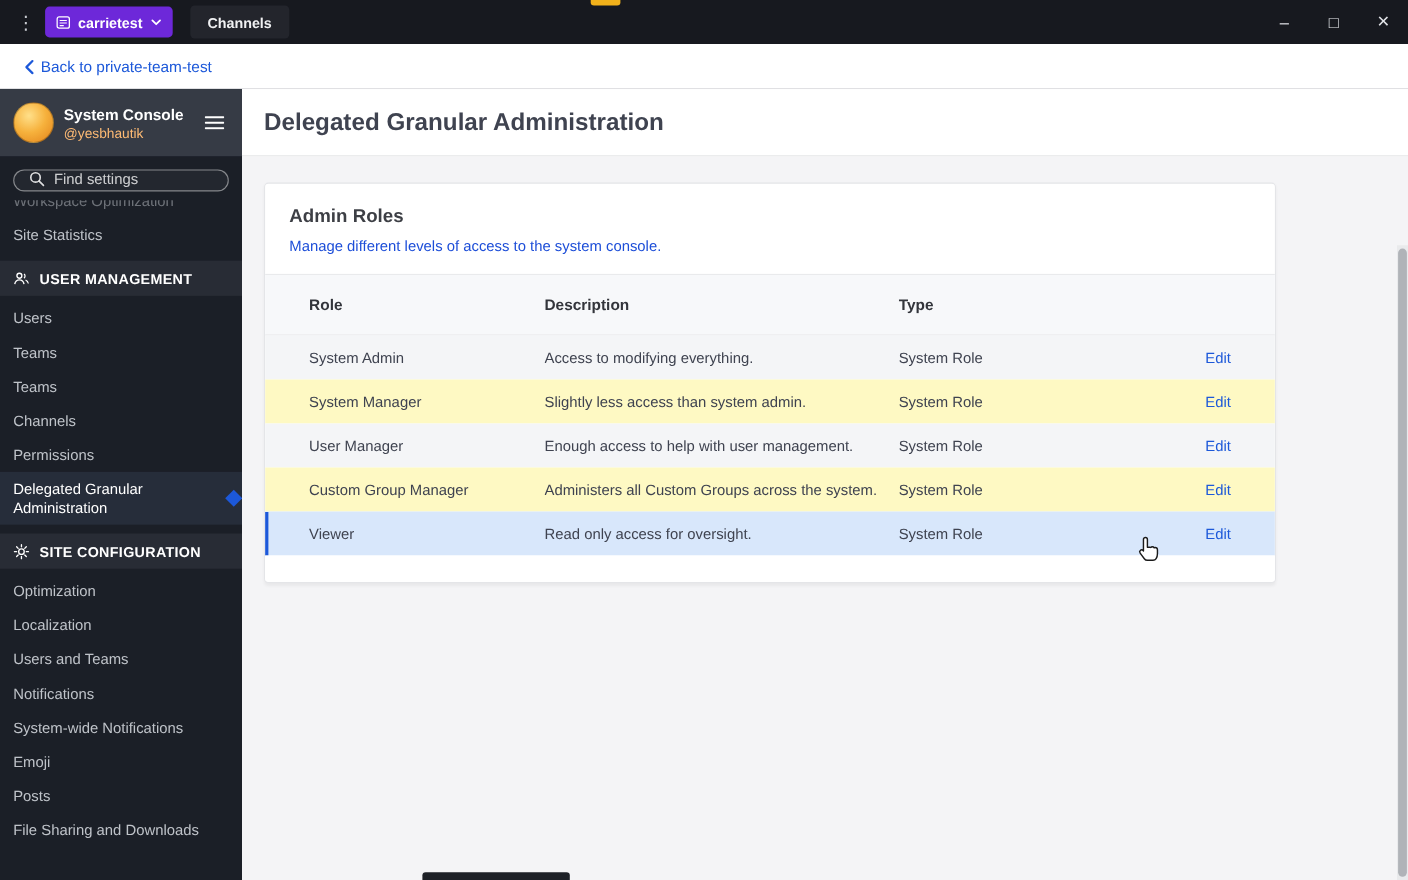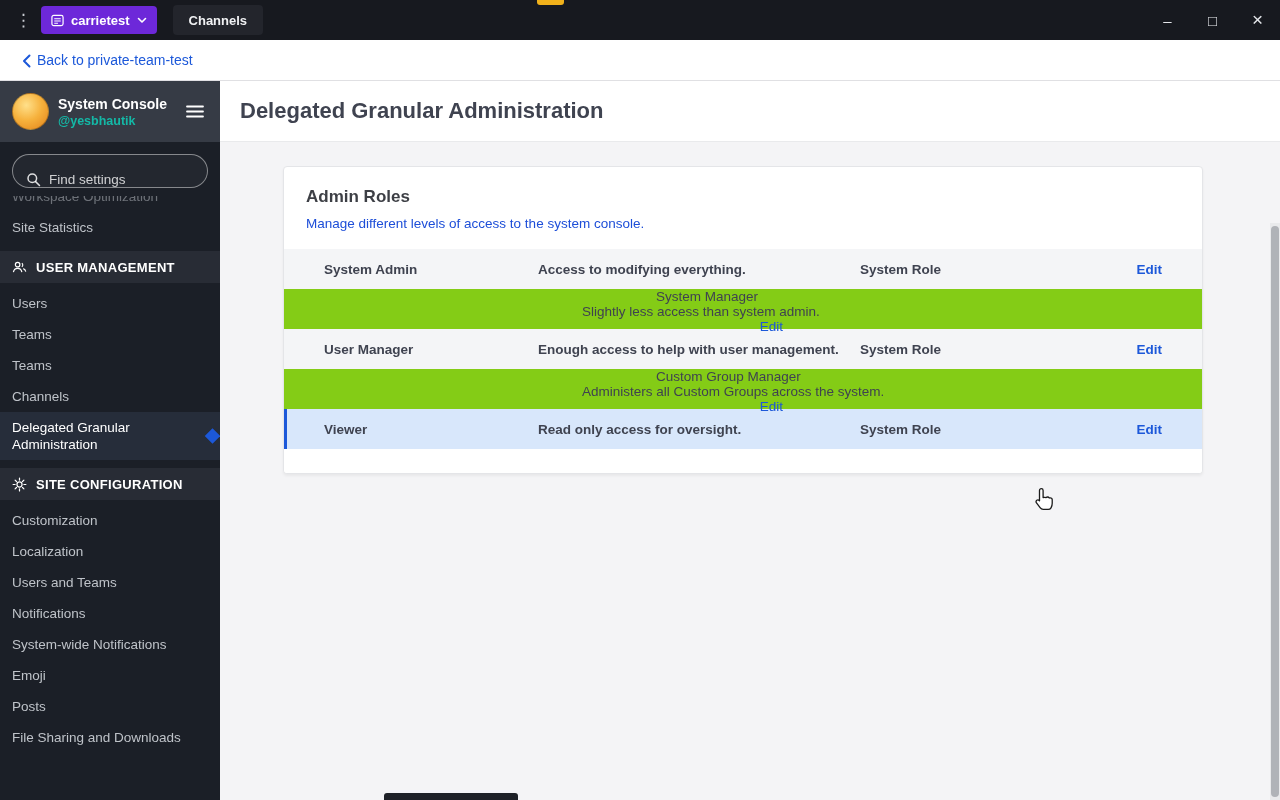--- a/index.html
+++ b/index.html
@@ -28,48 +28,48 @@
 
   
   .app-body { flex:1; display:flex; min-height:0; }
 
   
   .sidebar { width:220px; flex-shrink:0; background:var(--sidebar-bg,#1b1f27); display:flex; flex-direction:column; color:#bfc3c9; overflow:hidden; }
   .sb-header { height:61px; background:#363b45; display:flex; align-items:center; padding:0 12px; gap:9px; flex-shrink:0; }
   .avatar { width:37px; height:37px; border-radius:50%; flex-shrink:0; background:radial-gradient(circle at 38% 32%, #ffe08a 0%, #f6b13c 48%, #e2821a 100%); border:1px solid rgba(0,0,0,.25); }
   .sb-id { display:flex; flex-direction:column; gap:2px; min-width:0; }
   .sb-title { color:#fff; font-weight:700; font-size:14px; white-space:nowrap; }
-  .sb-sub { color:#14b8a6; font-size:12.5px; white-space:nowrap;font-weight:bold; }
+  .sb-sub { color:#fdba74; font-size:12.5px; white-space:nowrap; }
   .hamburger { margin-left:auto; cursor:pointer; display:flex; padding:4px; }
   .sb-search { padding:12px 12px 6px; flex-shrink:0; }
-  .search-pill { height:34px; border:1px solid rgba(255,255,255,.45); border-radius:18px; display:flex; align-items:flex-end; gap:8px; padding:0 13px; background:rgba(255,255,255,.04); }
+  .search-pill { height:20px; border:1px solid rgba(255,255,255,.45); border-radius:18px; display:flex; align-items:flex-start; gap:8px; padding:0 13px; background:rgba(255,255,255,.04); }
   .search-pill input { background:transparent; border:none; outline:none; color:#fff; font-size:13.5px; width:100%; font-family:"Liberation Sans",sans-serif; }
   .search-pill input::placeholder { color:rgba(255,255,255,.78); opacity:1; }
   .sb-nav { flex:1; overflow:hidden; padding-top:2px; }
   .sb-item { position:relative; padding:7px 12px; font-size:13.5px; line-height:17px; color:#bfc3c9; cursor:pointer; white-space:nowrap; }
   .sb-item span { pointer-events:none; }
   .sb-item.active { background:#262d3a; color:#fff; white-space:normal; }
   .active-pointer { position:absolute; right:2px; top:50%; width:11px; height:11px; background:var(--accent-blue,#1c58d9); transform:translateY(-50%) rotate(45deg); }
   .sb-clip { height:16px; overflow:hidden; display:flex; flex-direction:column; justify-content:flex-end; opacity:.5; }
   .sb-cat { margin-top:8px; height:32px; background:#282c35; display:flex; align-items:center; gap:9px; padding:12px 12px; color:#fff; font-size:13px; font-weight:700; letter-spacing:.3px; margin-bottom:5px; }
   .cat-icon { display:flex; align-items:center; }
 
   
   .main { flex:1; display:flex; flex-direction:column; background:#f4f4f6; min-width:0; position:relative; }
   .page-header { background:#fff; height:61px; display:flex; align-items:center; padding:0 20px; border-bottom:1px solid #e9eaec; flex-shrink:0; }
   .page-header h1 { font-size:22px; font-weight:700; color:#3f4350; }
-  .content { padding:24px 0 0 20px;margin-left:43px; }
+  .content { padding:24px 0 0 20px; }
   .card { width:920px; background:#fff; border:1px solid #e4e5e8; border-radius:4px; box-shadow:0 2px 3px rgba(0,0,0,.05); overflow:hidden; }
   .card-head { padding:20px 22px 18px; }
   .card-head h2 { font-size:17px; font-weight:600; color:#3d3f45; margin-bottom:9px; }
   .card-head p { font-size:13.5px; color:#1d4ed8; }
   .tbl-header { height:56px; display:flex; align-items:center; background:#f7f8fa; border-top:1px solid #e9eaec; border-bottom:1px solid #e9eaec; font-size:14px; font-weight:600; color:#33353b; }
   .tbl-row { height:40px; display:flex; align-items:center; font-size:13.5px; color:#3f4350; }
-  .tbl-row.odd { background:#f4f5f7;font-weight:bold; }
-  .tbl-row.even { background:#84cc16;flex-direction:column; }
+  .tbl-row.odd { background:#f4f5f7; }
+  .tbl-row.even { background:#fef9c3; }
   .tbl-row.selected { background:var(--selected-row,#d8e7fb); box-shadow:inset 3px 0 0 var(--accent-blue,#1c58d9); }
   .col { flex-shrink:0; white-space:nowrap; overflow:hidden; }
   .col-role { width:254px; padding-left:40px; }
   .col-desc { width:322px; }
   .col-type { flex:1; }
   .col-edit { width:160px; text-align:right; padding-right:40px; flex-shrink:0; }
   .edit-link { color:var(--accent-blue,#1c58d9); font-size:13.5px; cursor:pointer; text-decoration:none; }
   .tbl-footer { height:24px; background:#fff; }
 
   
@@ -160,31 +160,32 @@
                 <path d="M10.5 3.4a2.4 2.4 0 0 1 0 3.9" fill="none" stroke="#fff" stroke-width="1.2"></path>
                 <path d="M12 9.2c1.6.5 2.4 1.7 2.7 3.3" fill="none" stroke="#fff" stroke-width="1.2"></path>
               </svg>
             </span>
             <span>USER MANAGEMENT</span>
           </div>
           <div class="sb-item"><span>Users</span></div>
           <div class="sb-item"><span>Teams</span></div>
           <div class="sb-item"><span>Teams</span></div>
           <div class="sb-item"><span>Channels</span></div>
+          <div class="sb-item"><span>Permissions</span></div>
           <div class="sb-item active"><span>Delegated Granular Administration</span><i class="active-pointer"></i></div>
           <div class="sb-cat">
             <span class="cat-icon">
               <svg width="15" height="15" viewBox="0 0 16 16">
                 <circle cx="8" cy="8" r="2.7" fill="none" stroke="#fff" stroke-width="1.3"></circle>
                 <path d="M8 1.2v2.1M8 12.7v2.1M1.2 8h2.1M12.7 8h2.1M3.3 3.3l1.5 1.5M11.2 11.2l1.5 1.5M12.7 3.3l-1.5 1.5M4.8 11.2l-1.5 1.5" stroke="#fff" stroke-width="1.3" stroke-linecap="round"></path>
               </svg>
             </span>
             <span>SITE CONFIGURATION</span>
           </div>
-          <div class="sb-item"><span>Customization</span></div>
+          <div class="sb-item"><span>Optimization</span></div>
           <div class="sb-item"><span>Localization</span></div>
           <div class="sb-item"><span>Users and Teams</span></div>
           <div class="sb-item"><span>Notifications</span></div>
           <div class="sb-item"><span>System-wide Notifications</span></div>
           <div class="sb-item"><span>Emoji</span></div>
           <div class="sb-item"><span>Posts</span></div>
           <div class="sb-item"><span>File Sharing and Downloads</span></div>
         </nav>
     </aside>
 
@@ -192,20 +193,26 @@
       <div class="page-header">
         <h1>Delegated Granular Administration</h1>
       </div>
       <div class="content">
         <div class="card">
           <div class="card-head">
             <h2>Admin Roles</h2>
             <p>Manage different levels of access to the system console.</p>
           </div>
           <div>
+            <div class="tbl-header">
+              <span class="col col-role">Role</span>
+              <span class="col col-desc">Description</span>
+              <span class="col col-type">Type</span>
+              <span class="col col-edit"></span>
+            </div>
             <div id="tbl-body">
                 <div class="tbl-row odd">
                   <span class="col col-role">System Admin</span>
                   <span class="col col-desc">Access to modifying everything.</span>
                   <span class="col col-type">System Role</span>
                   <span class="col col-edit"><a class="edit-link">Edit</a></span>
                 </div>
                 <div class="tbl-row even">
                   <span class="col col-role">System Manager</span>
                   <span class="col col-desc">Slightly less access than system admin.</span>

